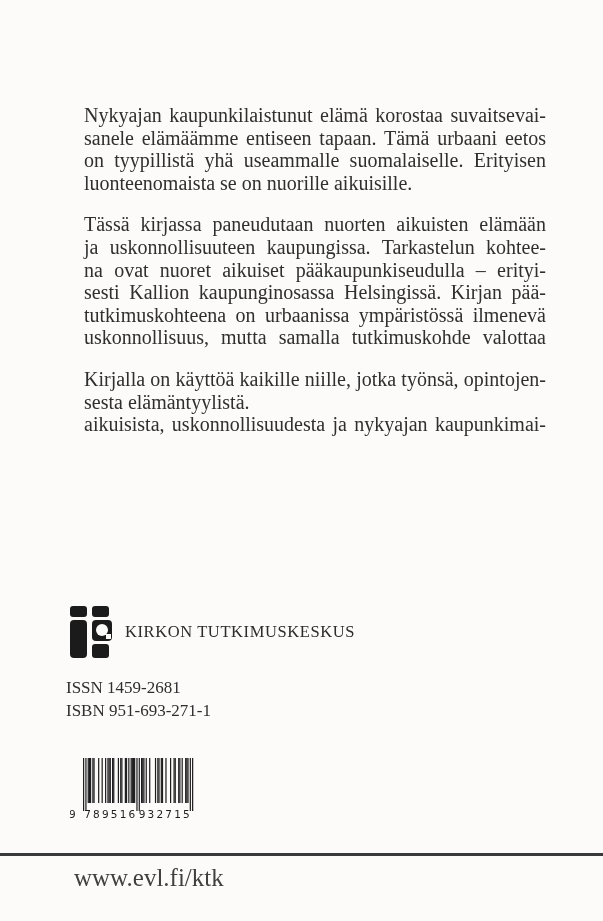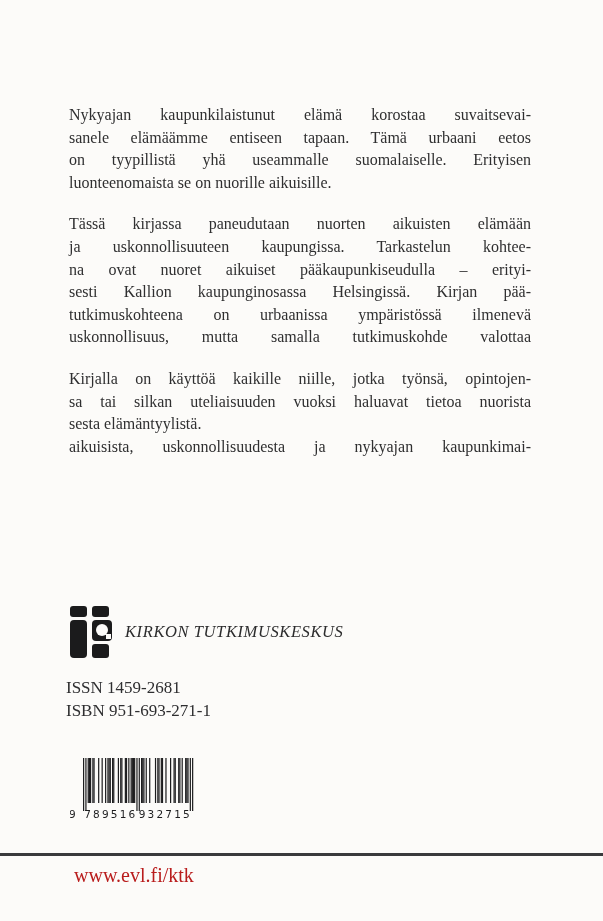--- a/index.html
+++ b/index.html
@@ -9,22 +9,22 @@
     position: relative;
     overflow: hidden;
     font-family: "Liberation Serif", serif;
     color: #2f2f30;
   }
   .cover { position: absolute; inset: 0; }
 
   
   .blurb {
     position: absolute;
-    left: 69px; width: 462px; top: 104px;
-    font-size: 16px;
+    left: 84px; width: 462px; top: 104px;
+    font-size: 20px;
     line-height: 22.6px;
   }
   .para { margin: 0 0 19px 0; padding: 0; }
   .line {
     display: block;
     text-align: justify;
     text-align-last: justify;
   }
   .line.last { text-align-last: left; }
 
@@ -47,42 +47,41 @@
   .lm-mid-right::before {
     content: ""; position: absolute; right: 1px; bottom: 2px;
     width: 5px; height: 5px; background: #fcfbf9; z-index: 1;
   }
   .lm-bot-right { left: 22px; top: 38px; width: 17px; height: 14px; border-radius: 3px; }
   .publisher-name {
     font-size: 16.5px;
     letter-spacing: 0.6px;
     color: #2c2c2d;
     white-space: nowrap;
-    font-style: italic;
   }
 
   
   .identifiers {
     position: absolute; left: 66px; top: 677px;
     font-size: 17px; line-height: 22.5px;
     color: #2e2e30;
   }
 
   
   .barcode { position: absolute; left: 70px; top: 757px; }
   .barcode svg { display: block; }
 
   
   .footer-rule {
     position: absolute; left: 0; right: 0; top: 853px;
     height: 3px; background: #3a3a3c;
   }
   .footer-url {
     position: absolute; left: 74px; top: 864px;
-    font-size: 20px; color: #b91c1c;
+    font-size: 25px; color: #404040;
   }
 </style>
 </head>
 <body>
 
 <main class="cover">
 
   <section class="blurb">
     <p class="para">
       <span class="line">Nykyajan kaupunkilaistunut elämä korostaa suvaitsevai-</span>
@@ -93,21 +92,20 @@
     <p class="para">
       <span class="line">Tässä kirjassa paneudutaan nuorten aikuisten elämään</span>
       <span class="line">ja uskonnollisuuteen kaupungissa. Tarkastelun kohtee-</span>
       <span class="line">na ovat nuoret aikuiset pääkaupunkiseudulla – erityi-</span>
       <span class="line">sesti Kallion kaupunginosassa Helsingissä. Kirjan pää-</span>
       <span class="line">tutkimuskohteena on urbaanissa ympäristössä ilmenevä</span>
       <span class="line">uskonnollisuus, mutta samalla tutkimuskohde valottaa</span>
     </p>
     <p class="para">
       <span class="line">Kirjalla on käyttöä kaikille niille, jotka työnsä, opintojen-</span>
-      <span class="line">sa tai silkan uteliaisuuden vuoksi haluavat tietoa nuorista</span>
       <span class="line last">sesta elämäntyylistä.</span>
       <span class="line">aikuisista, uskonnollisuudesta ja nykyajan kaupunkimai-</span>
     </p>
   </section>
 
   <div class="publisher">
     <div class="logo-mark">
       <span class="lm lm-dot-left"></span>
       <span class="lm lm-dot-right"></span>
       <span class="lm lm-bar-left"></span>

